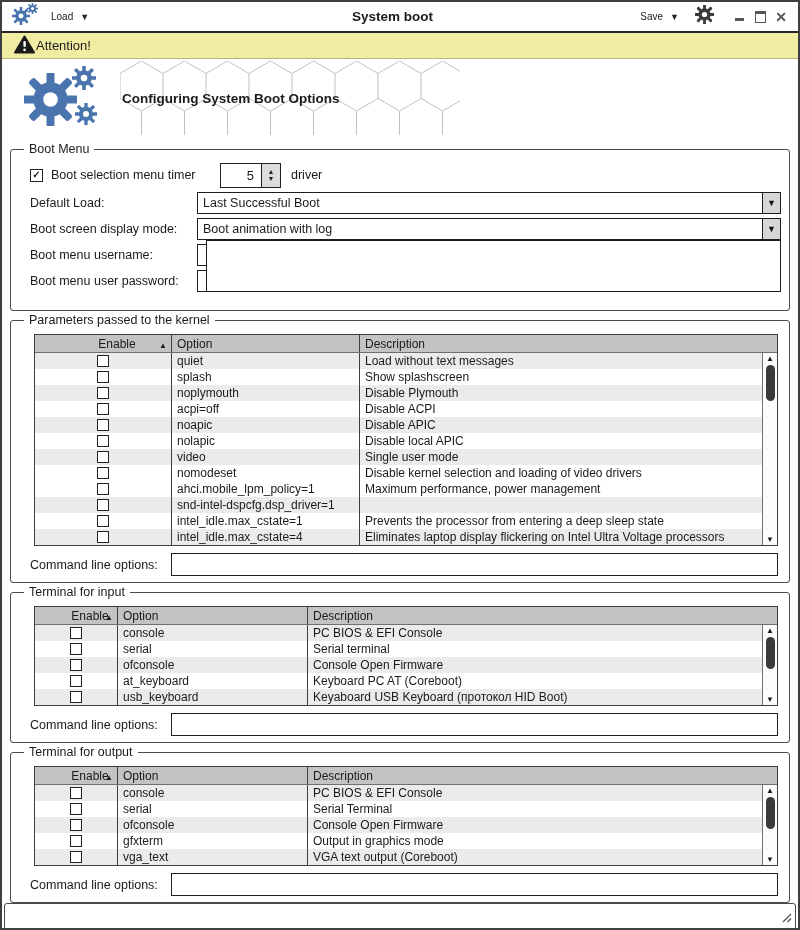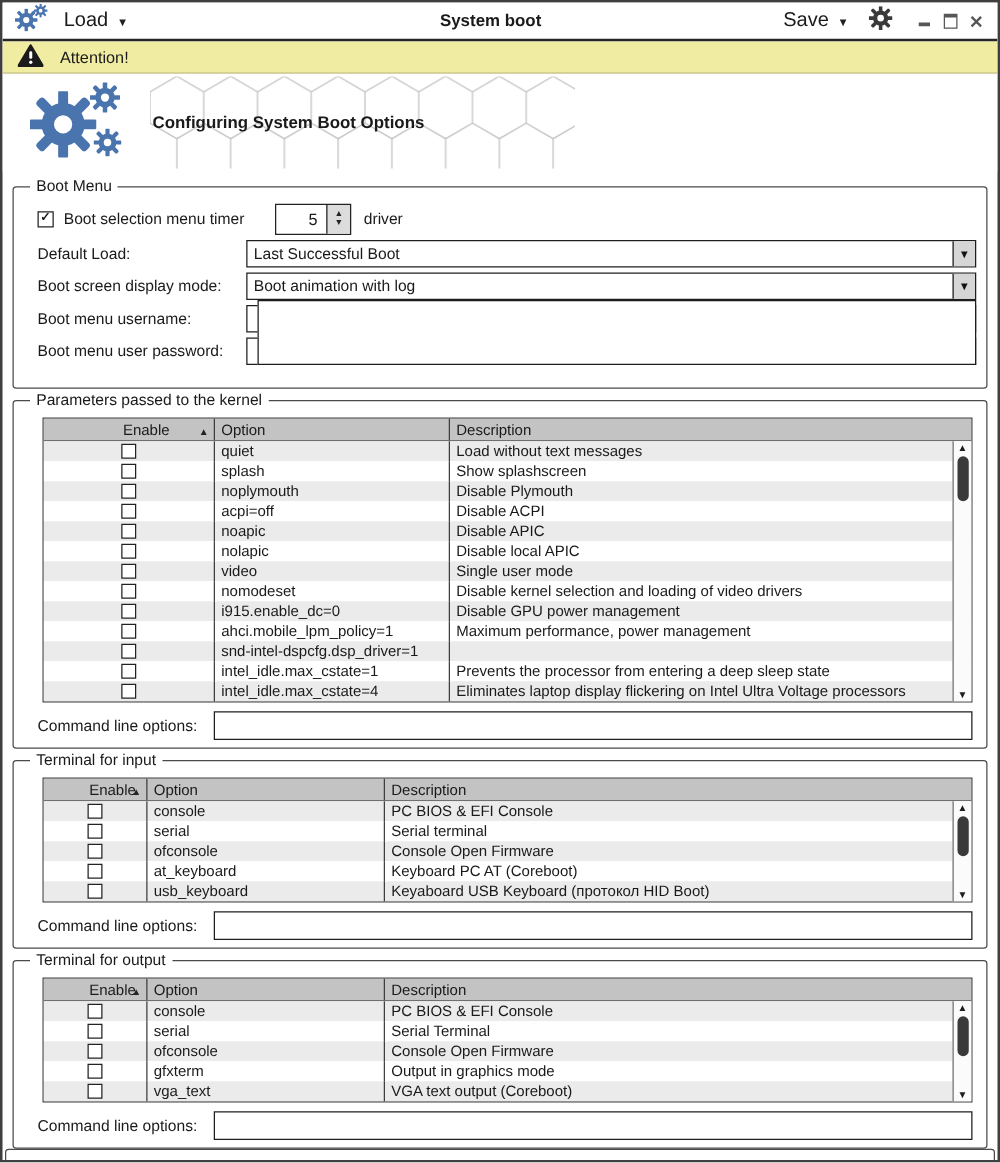--- a/index.html
+++ b/index.html
@@ -3,34 +3,34 @@
 <meta charset="utf-8">
 <style>
   html,body{margin:0;padding:0;background:#fff;font-family:"Liberation Sans",sans-serif;color:#1a1a1a;}
   .window{width:800px;height:930px;box-sizing:border-box;border:2px solid #3f3f3f;background:#fff;
           display:flex;flex-direction:column;overflow:hidden;position:relative;}
 
   
   .titlebar{height:29px;flex:none;display:flex;align-items:center;padding:0 10px;
             border-bottom:2px solid #262626;position:relative;background:#fff;}
   .tb-left{display:flex;align-items:center;gap:9px;z-index:1;}
-  .menu-btn{display:flex;align-items:center;gap:7px;font-size:16px;cursor:default;}
+  .menu-btn{display:flex;align-items:center;gap:7px;font-size:10px;cursor:default;}
   .caret::after{content:'▼';font-size:9px;color:#222;}
   .tb-title{position:absolute;left:0;right:15px;text-align:center;font-weight:bold;font-size:13.5px;}
   .tb-right{margin-left:auto;display:flex;align-items:center;gap:16px;z-index:1;}
   .winbtns{display:flex;align-items:center;gap:7px;margin-left:2px;}
   .wb{display:flex;align-items:center;justify-content:center;width:14px;height:16px;}
   .minbar{display:block;width:9px;height:3px;background:#565656;margin-top:5px;}
   .maxbox{display:block;width:9px;height:8px;border:1.5px solid #565656;border-top:3.5px solid #565656;}
   .wb.close{font-size:14px;font-weight:bold;color:#565656;line-height:14px;}
   .wb.close::after{content:'✕';}
 
   
   .attention{height:25px;flex:none;background:var(--attention_yellow,#f0eda3);
-             border-bottom:1px solid #b9b57b;display:flex;align-items:center;gap:13px;
+             border-bottom:1px solid #b9b57b;display:flex;align-items:center;gap:1px;
              padding:0 12px;font-size:13px;}
 
   
   .header{height:78px;flex:none;position:relative;background:#fff;}
   .hexwrap{position:absolute;left:118px;top:2px;}
   .hdr-icon{position:absolute;left:20px;top:5px;}
   .hdr-title{position:absolute;left:120px;top:50%;transform:translateY(-50%);
              font-weight:bold;font-size:13.5px;}
 
   
@@ -349,31 +349,20 @@
           <div class="td c-en">
               <span class="cb"></span>
             </div>
           <div class="td c-opt">
               <span>nomodeset</span>
             </div>
           <div class="td c-desc">
               <span>Disable kernel selection and loading of video drivers</span>
             </div>
         </div>
-          <div class="tr alt">
-          <div class="td c-en">
-              <span class="cb"></span>
-            </div>
-          <div class="td c-opt">
-              <span>i915.enable_dc=0</span>
-            </div>
-          <div class="td c-desc">
-              <span>Disable GPU power management</span>
-            </div>
-        </div>
           <div class="tr">
           <div class="td c-en">
               <span class="cb"></span>
             </div>
           <div class="td c-opt">
               <span>ahci.mobile_lpm_policy=1</span>
             </div>
           <div class="td c-desc">
               <span>Maximum performance, power management</span>
             </div>

